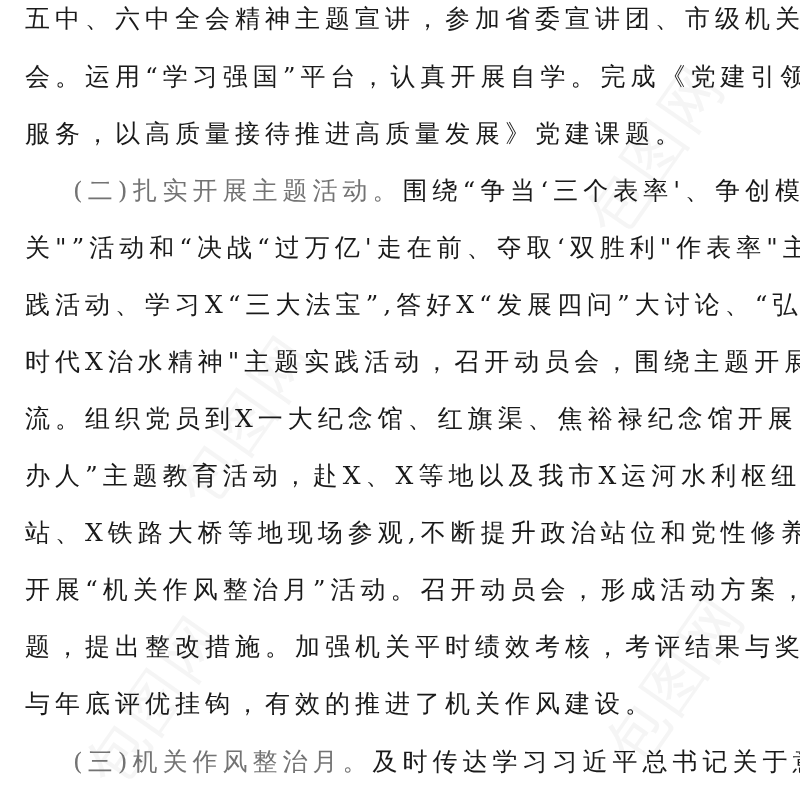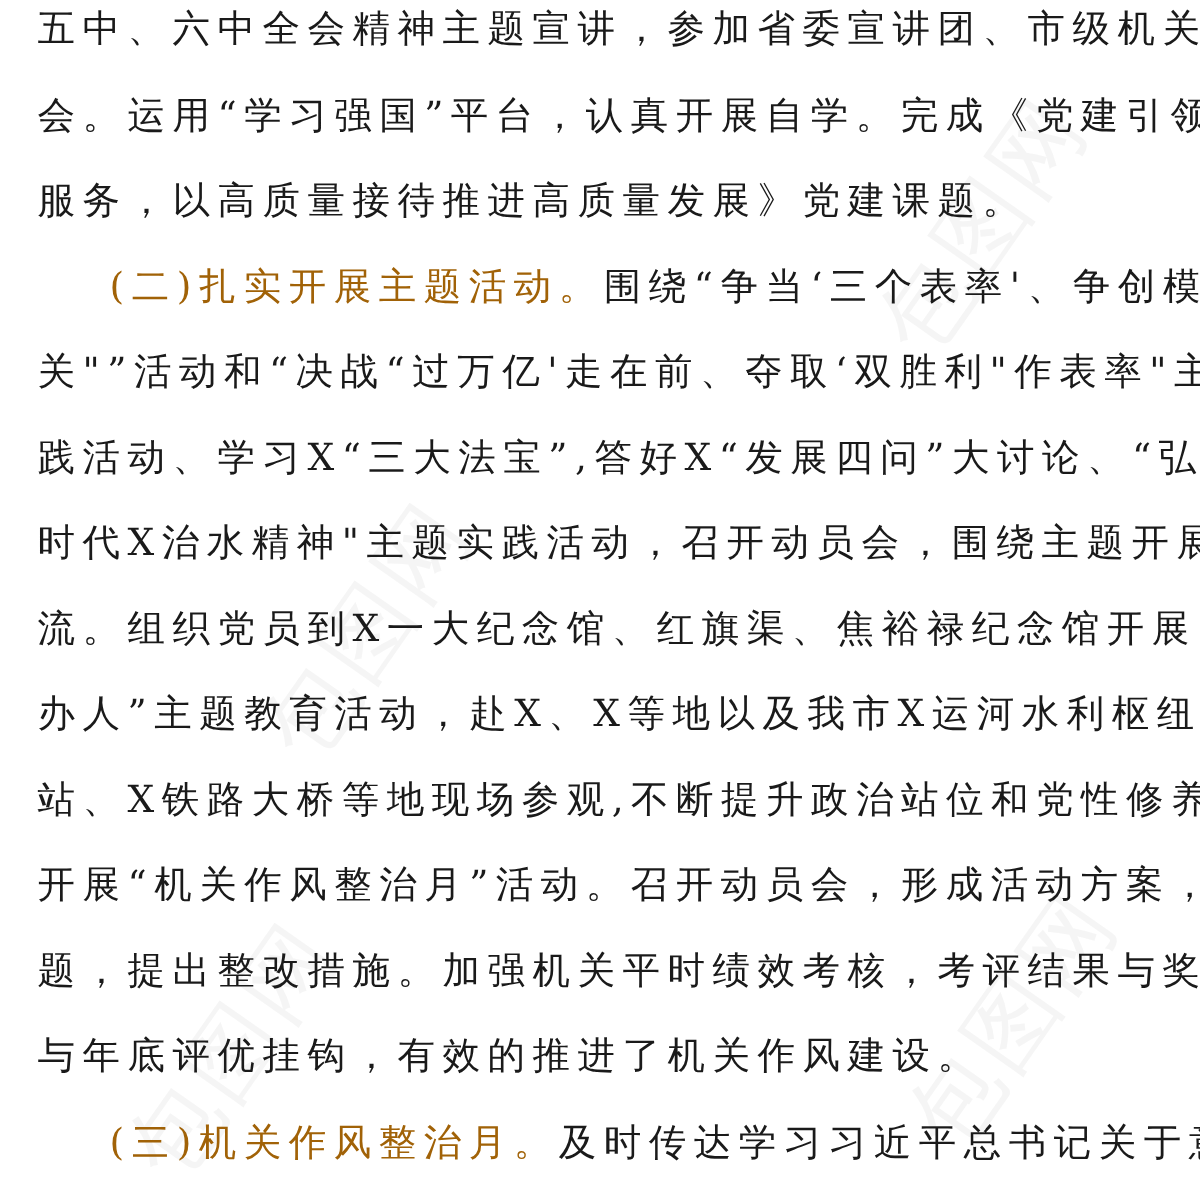--- a/index.html
+++ b/index.html
@@ -24,21 +24,21 @@
   .line {
     position: absolute;
     left: 0;
     height: 30px;
     line-height: 30px;
     font-size: 25px;
     letter-spacing: 5px;
     white-space: nowrap;
   }
   .indent { left: 48px; }
-  .heading { color: #a16207; }
+  .heading { color: #737373; }
   .watermark {
     position: absolute;
     font-family: "DejaVu Sans", sans-serif;
     font-size: 60px;
     color: rgba(200, 200, 200, 0.18);
     transform: rotate(-55deg);
     white-space: nowrap;
     pointer-events: none;
     letter-spacing: 4px;
   }

